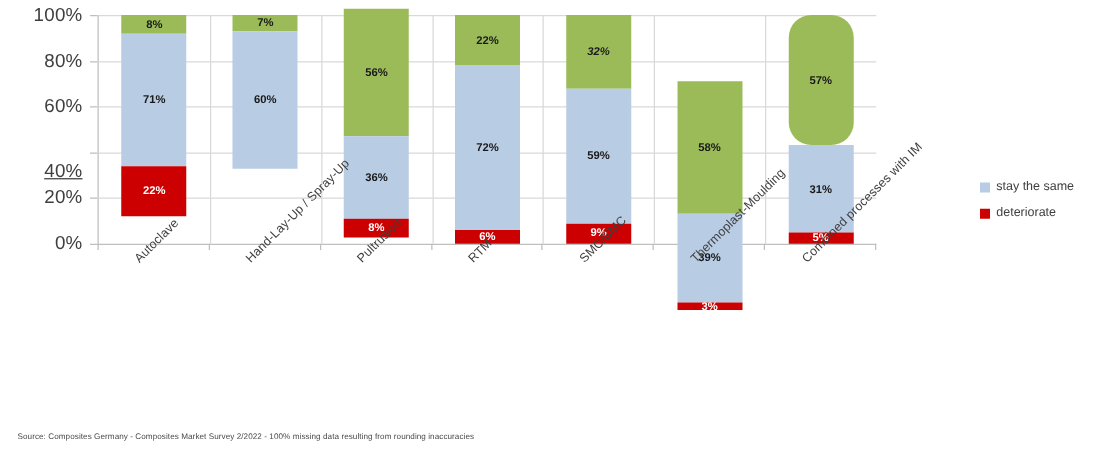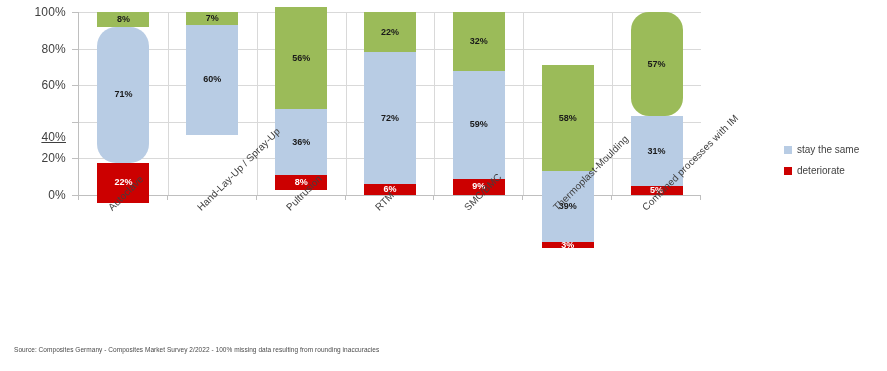--- a/index.html
+++ b/index.html
@@ -56,21 +56,21 @@
   .y-labels {
     position: absolute;
     left: 0;
     top: 0;
     width: 72px;
     height: 196px;
   }
   .y-label {
     position: absolute;
     right: 6px;
-    font-size: 12px;
+    font-size: 15px;
     color: #3f3f3f;
     transform: translateY(-50%);
     white-space: nowrap;
     letter-spacing: 0.2px;
   }
   .y-tick {
     position: absolute;
     left: 72px;
     width: 6px;
     height: 0;
@@ -188,21 +188,21 @@
       <div class="catline" style="left: 88.8571px;"></div>
       <div class="catline" style="left: 177.714px;"></div>
       <div class="catline" style="left: 266.571px;"></div>
       <div class="catline" style="left: 355.429px;"></div>
       <div class="catline" style="left: 444.286px;"></div>
       <div class="catline" style="left: 533.143px;"></div>
       <div class="bar" style="left: 18.4286px; height: 183px;">
         <div class="seg seg-improve" style="height: 14.64px;">
           <span class="seg-label">8%</span>
         </div>
-        <div class="seg seg-same" style="height: 136px; border-radius: 19px;">
+        <div class="seg seg-same" style="height: 106px;">
           <span class="seg-label">71%</span>
         </div>
         <div class="seg seg-det" style="height: 40.26px;">
           <span class="seg-label">22%</span>
         </div>
       </div>
       <div class="bar" style="left: 107.286px; height: 183px;">
         <div class="seg seg-improve" style="height: 12.81px;">
           <span class="seg-label">7%</span>
         </div>
@@ -226,21 +226,21 @@
           <span class="seg-label">22%</span>
         </div>
         <div class="seg seg-same" style="height: 131.76px;">
           <span class="seg-label">72%</span>
         </div>
         <div class="seg seg-det" style="height: 10.98px;">
           <span class="seg-label">6%</span>
         </div>
       </div>
       <div class="bar" style="left: 373.857px; height: 183px;">
-        <div class="seg seg-improve" style="height: 58.56px;">
+        <div class="seg seg-improve" style="height: 58.56px; font-style: italic;">
           <span class="seg-label">32%</span>
         </div>
         <div class="seg seg-same" style="height: 107.97px;">
           <span class="seg-label">59%</span>
         </div>
         <div class="seg seg-det" style="height: 16.47px;">
           <span class="seg-label">9%</span>
         </div>
       </div>
       <div class="bar" style="left: 462.714px; height: 130px;">

